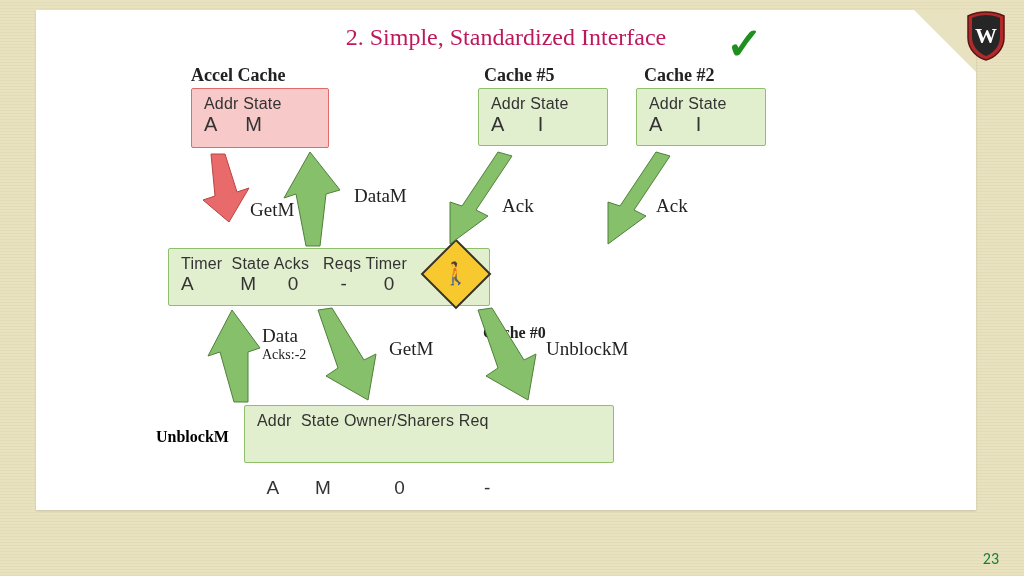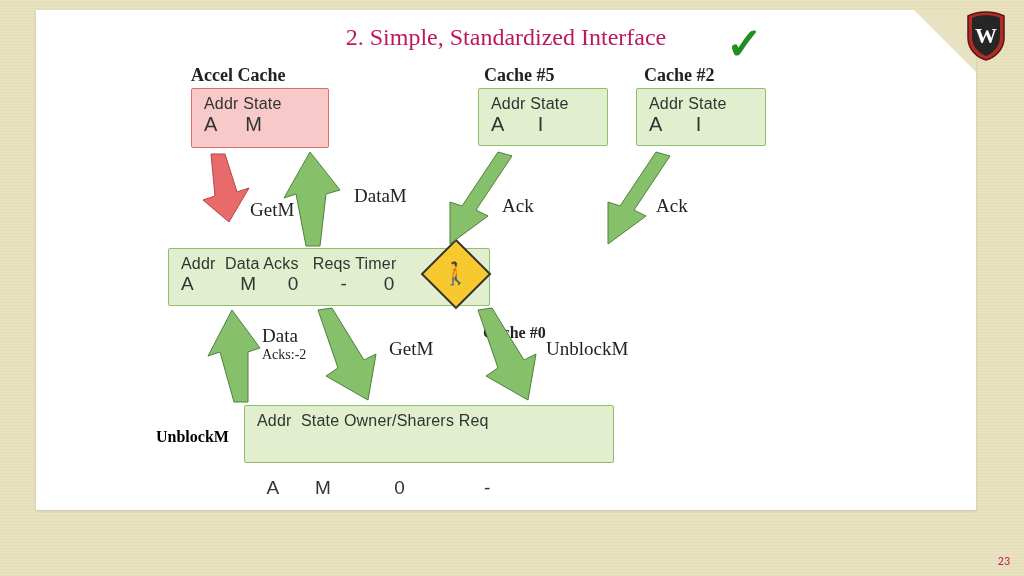--- a/index.html
+++ b/index.html
@@ -18,21 +18,21 @@
     border-top:62px solid #e9e2c0;border-left:62px solid transparent;
   }
   .title{
     position:absolute;left:0;right:0;top:14px;text-align:center;
     font-size:24px;color:#be185d;
   }
   .check{position:absolute;left:690px;top:8px;color:#1f8f1f;font-size:44px;font-weight:bold;}
   .shield{
     position:absolute;right:18px;top:10px;width:40px;height:52px;
   }
-  .page-num{position:absolute;right:14px;bottom:8px;color:#be185d;font-size:12px;font-family:Calibri,Arial,sans-serif;}
+  .page-num{position:absolute;right:25px;bottom:8px;color:#15803d;font-size:16px;font-family:Calibri,Arial,sans-serif;}
   .label{position:absolute;font-weight:bold;font-size:18px;color:#222;font-family:Liberation Serif, serif;}
   .box{
     position:absolute;background:#e2efce;border:1.5px solid #8fbf6a;border-radius:2px;
     padding:6px 12px 8px 12px;font-family:Liberation Sans, sans-serif;color:#333;
     box-sizing:border-box;
   }
   .box.pink{background:#f7c9c9;border-color:#e06b6b;}
   .hdr{font-size:16px;letter-spacing:.2px;}
   .val{font-size:20px;}
   .dir-label{position:absolute;font-weight:bold;font-size:16px;left:120px;top:418px;}
@@ -71,21 +71,21 @@
     <div class="hdr">Addr State</div>
     <div class="val"><span>A</span>&nbsp;&nbsp;&nbsp;&nbsp;&nbsp;&nbsp;<span>I</span></div>
   </div>
 
   <div class="box" style="left:600px;top:78px;width:130px;height:58px;">
     <div class="hdr">Addr State</div>
     <div class="val"><span>A</span>&nbsp;&nbsp;&nbsp;&nbsp;&nbsp;&nbsp;<span>I</span></div>
   </div>
 
   <div class="box" style="left:132px;top:238px;width:322px;height:58px;">
-    <div class="hdr" style="white-space:pre;">Addr  Data Acks   Reqs Timer</div>
+    <div class="hdr" style="white-space:pre;">Timer  State Acks   Reqs Timer</div>
     <div class="val" style="white-space:pre;font-size:19px;">A         M      0        -       0</div>
   </div>
   <div class="sign">
       <div class="signman">🚶</div>
     </div>
 
   <div class="box" style="left:208px;top:395px;width:370px;height:58px;">
     <div class="hdr" style="white-space:pre;">Addr  State Owner/Sharers Req</div>
     <div class="val" style="white-space:pre;font-size:19px;margin-top:47px;">  A       M            0               -</div>
   </div>

